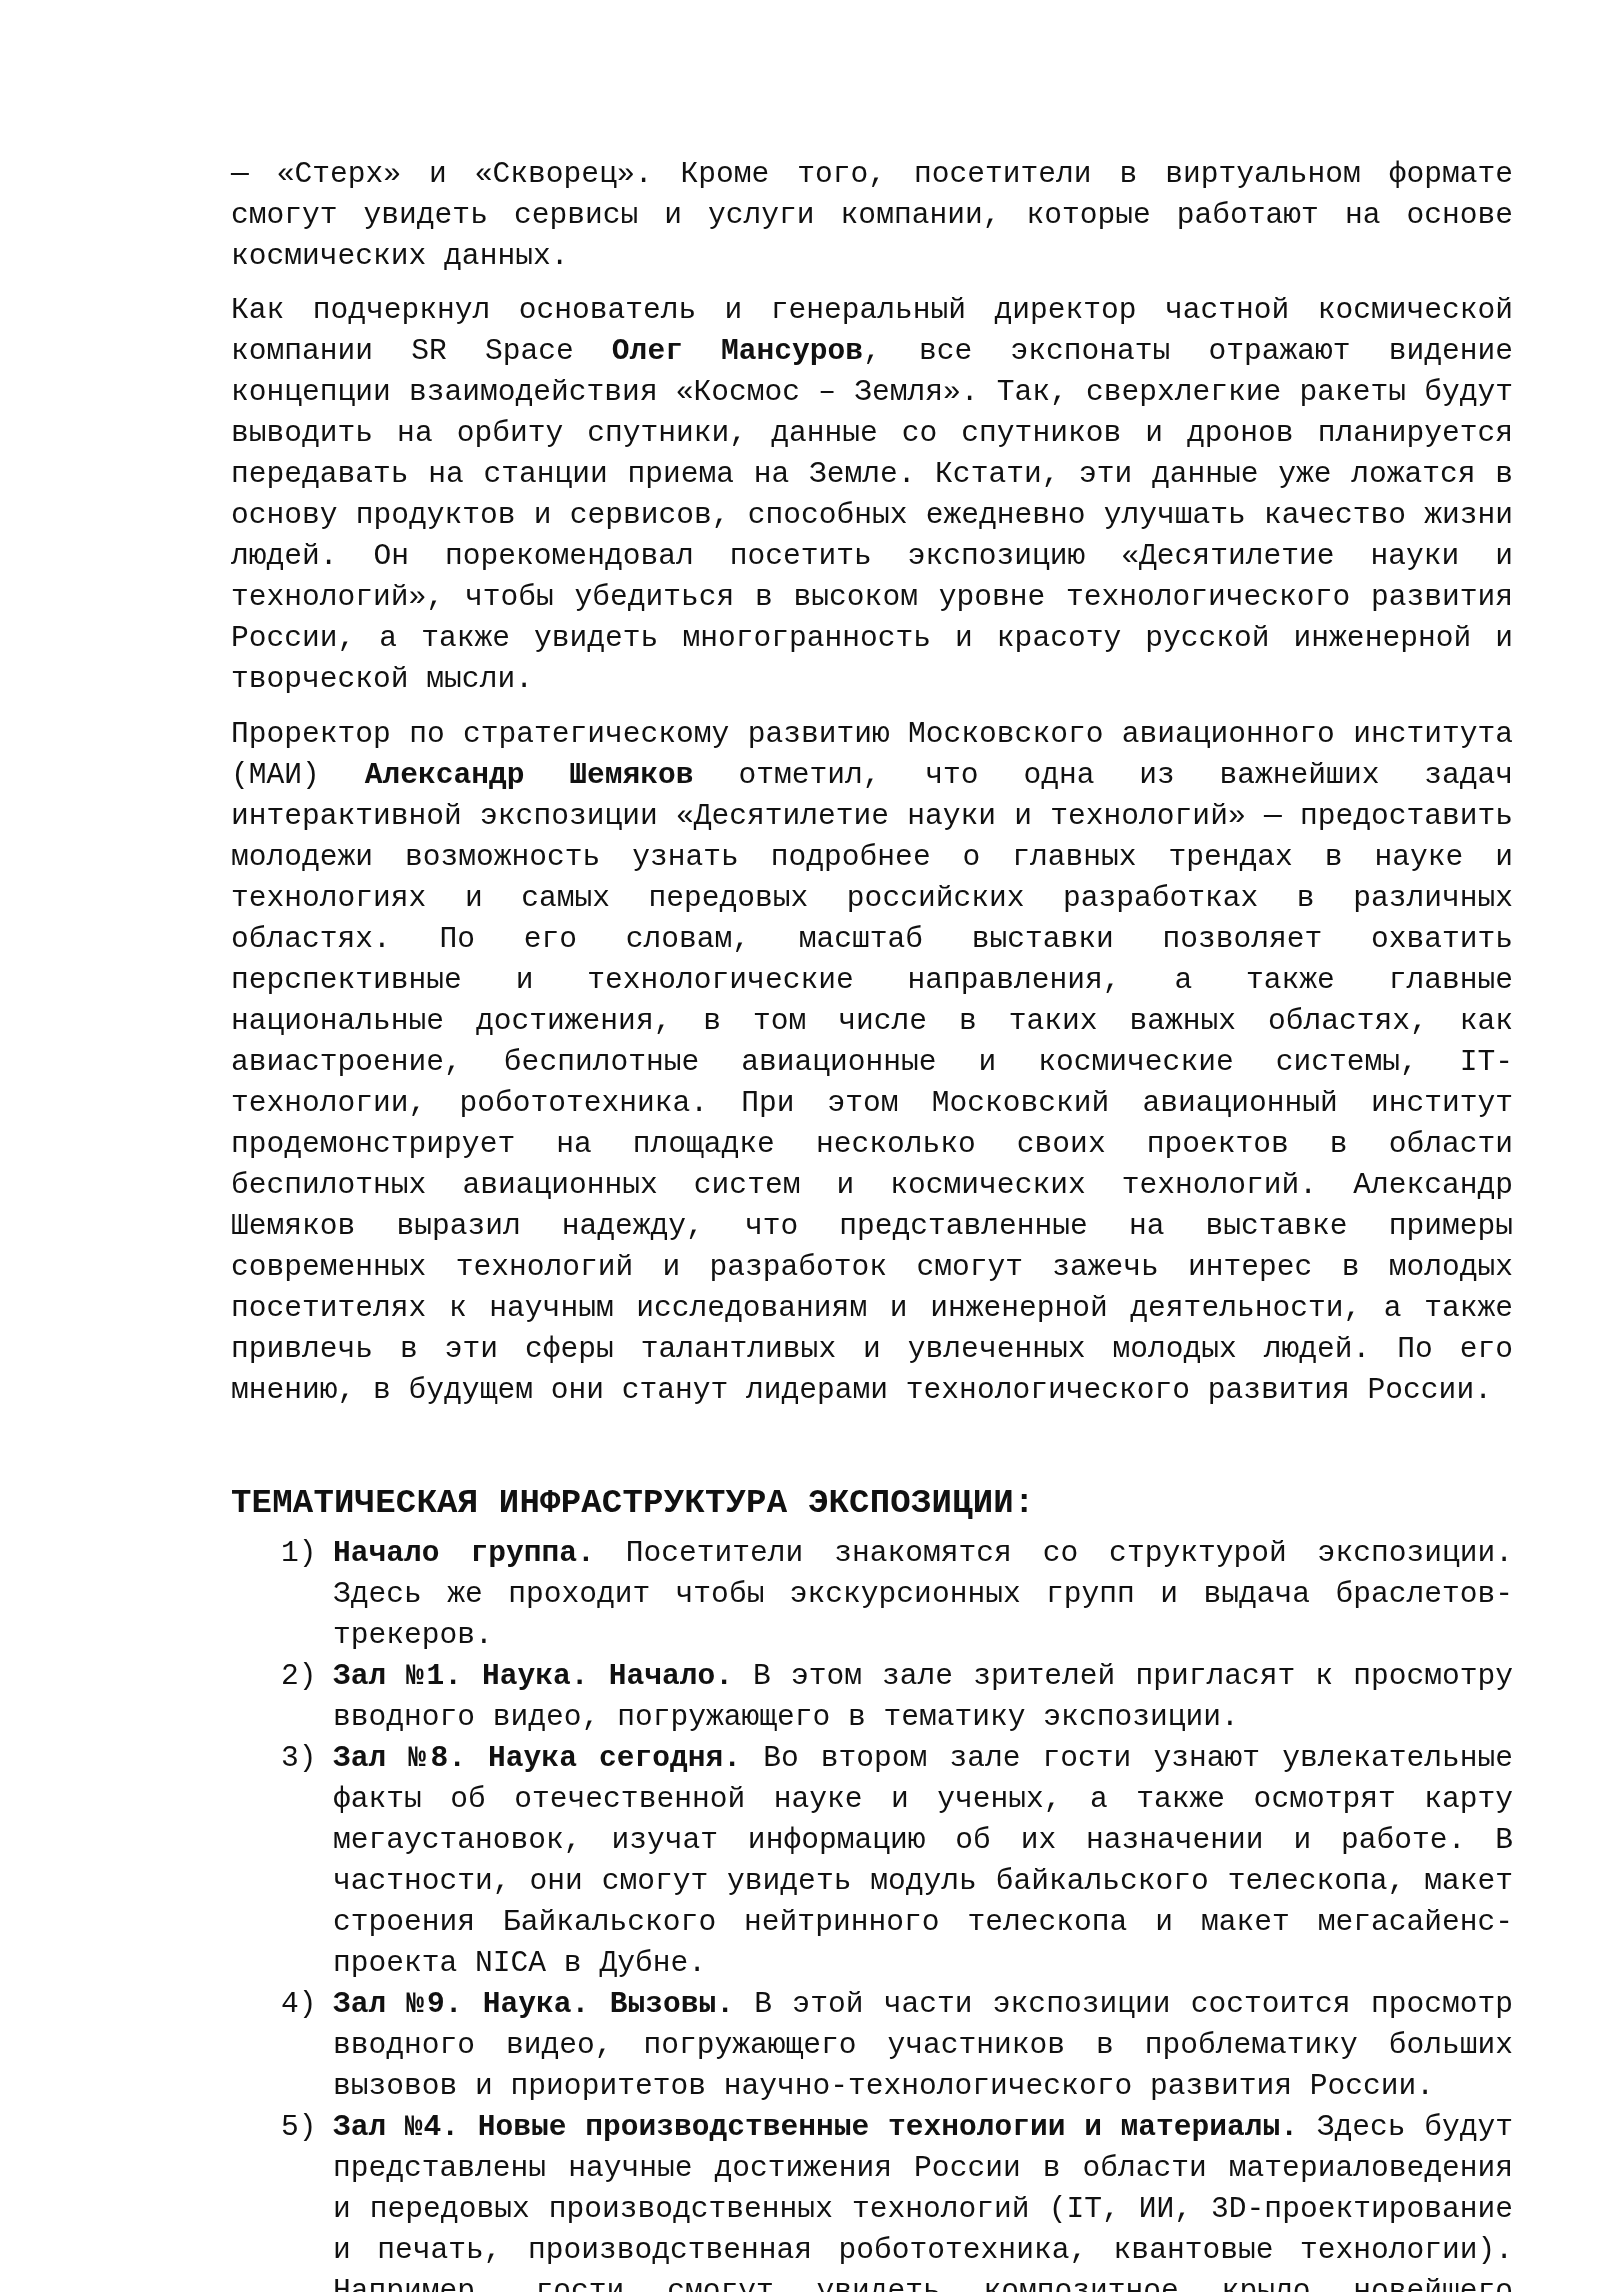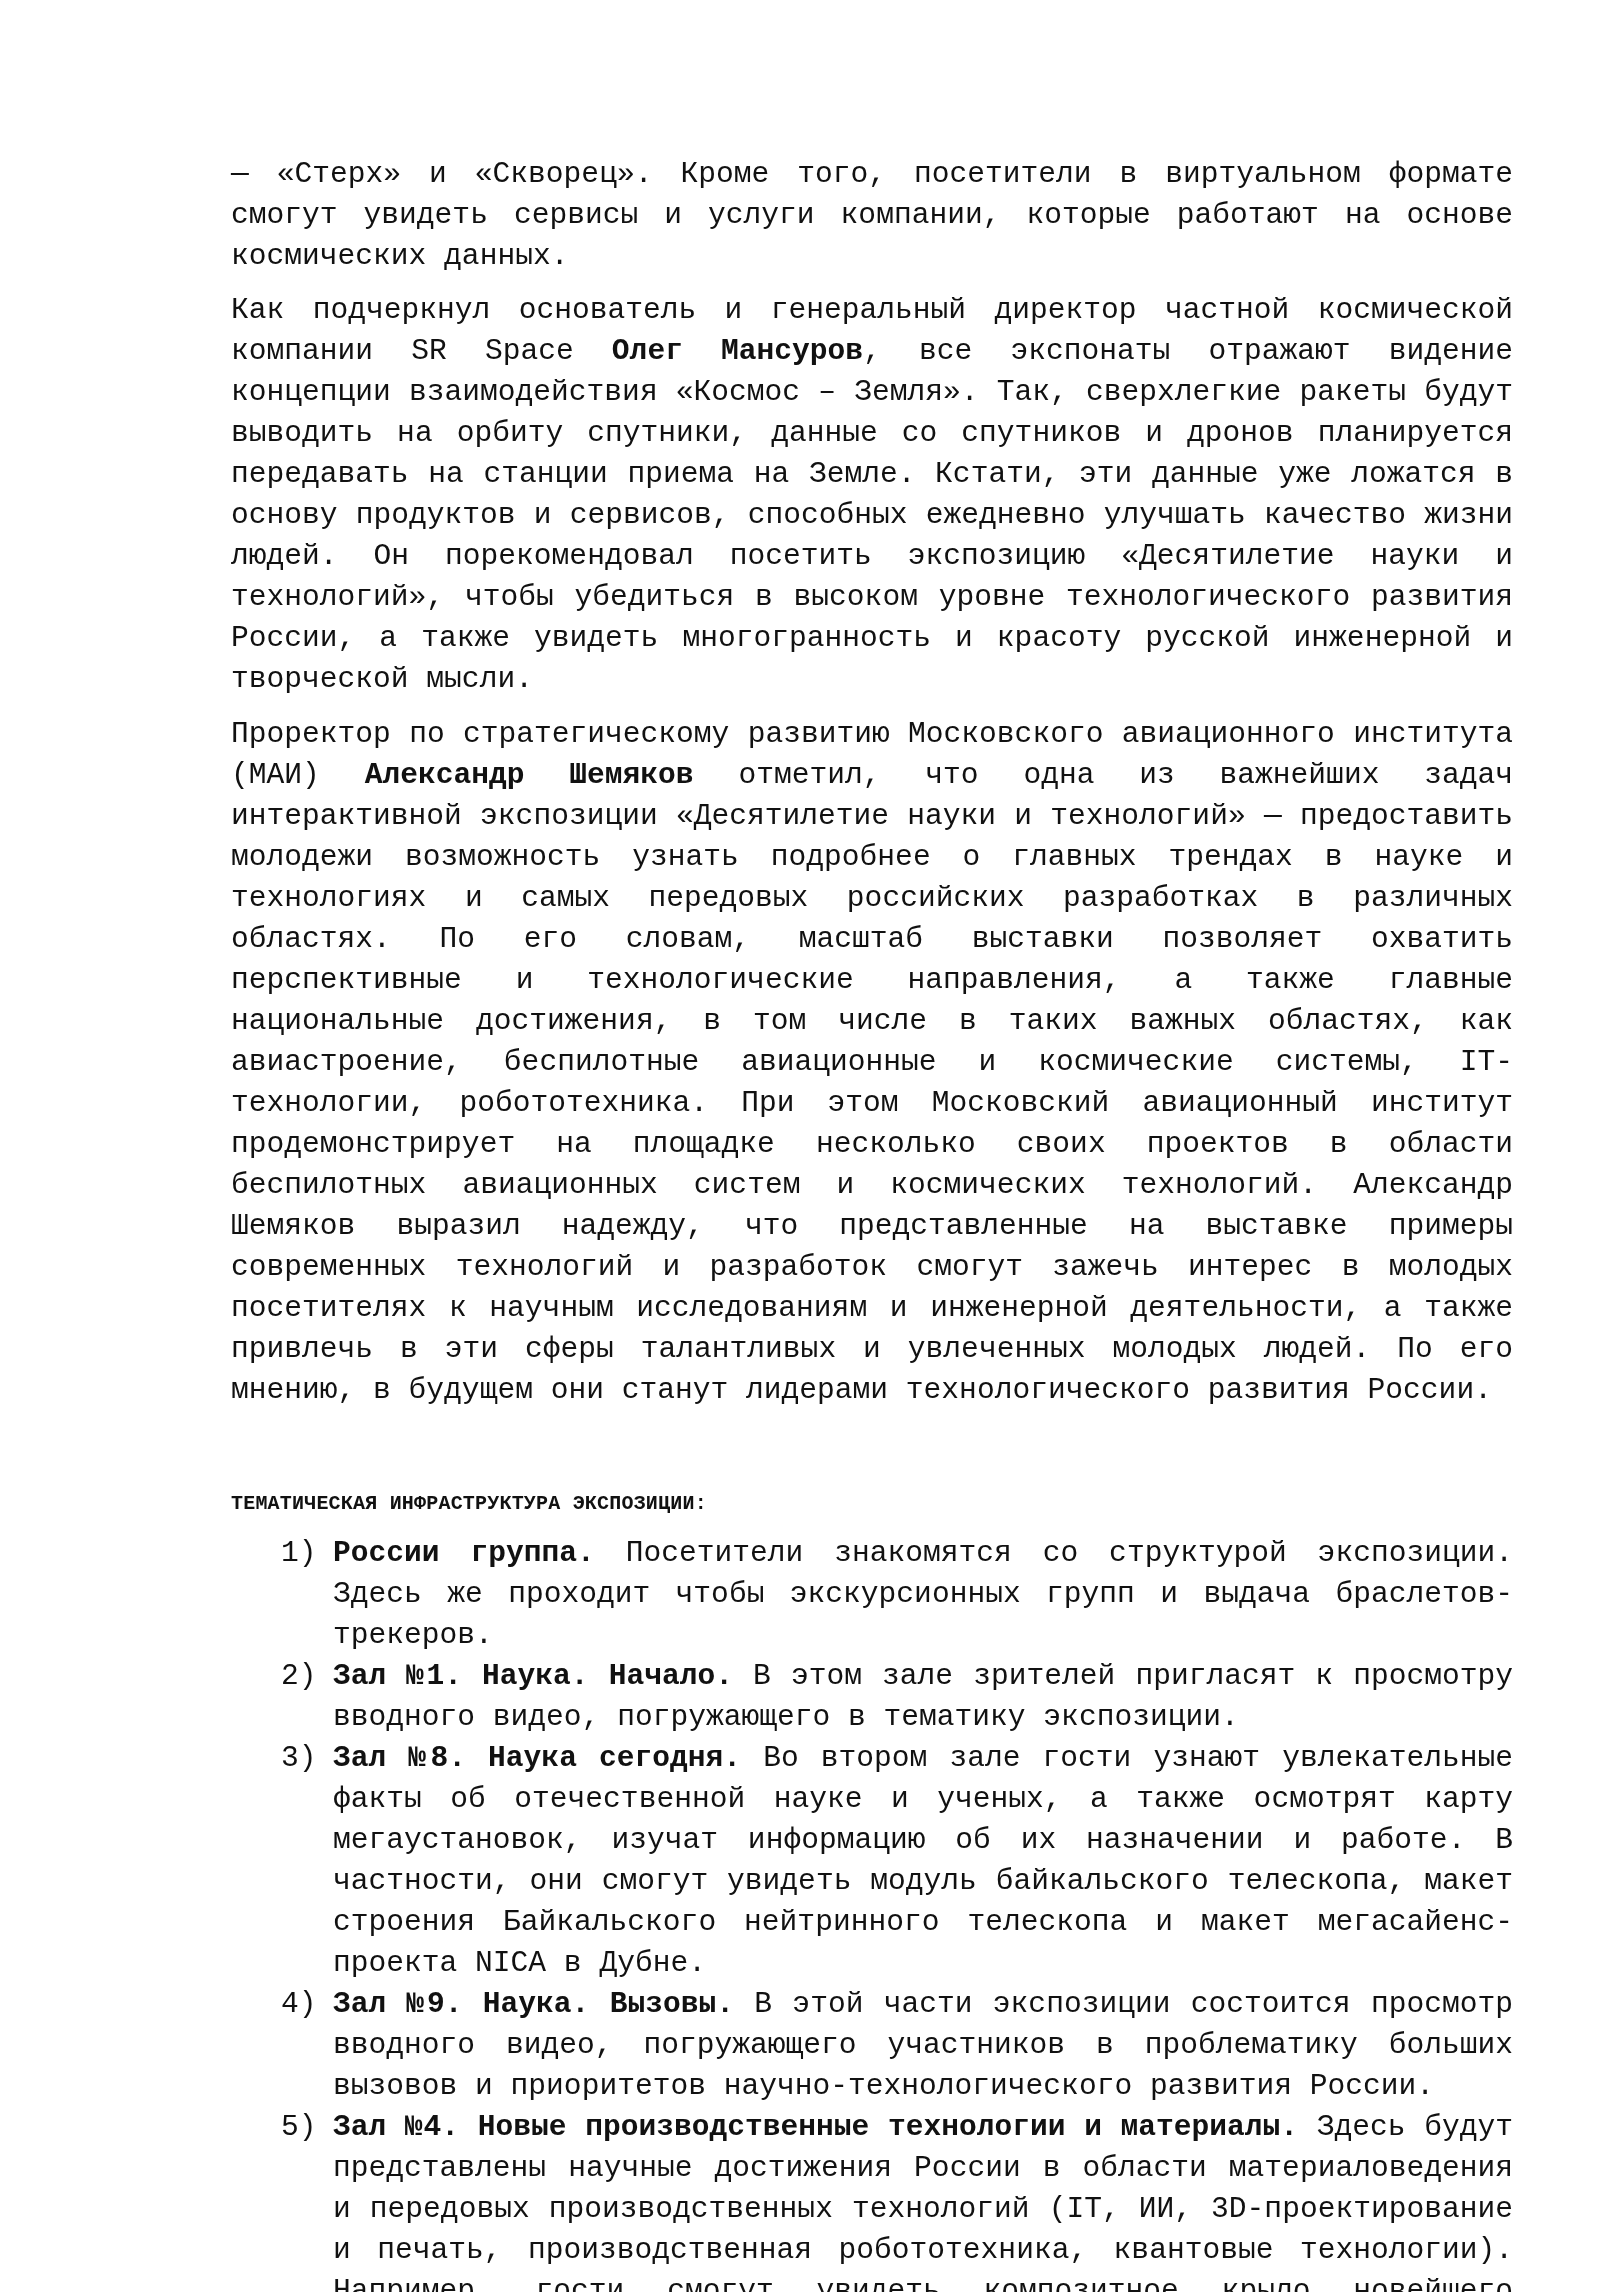--- a/index.html
+++ b/index.html
@@ -17,21 +17,21 @@
   p {
     margin: 0 0 13.4px 0;
     text-align: justify;
     text-align-last: left;
   }
   b { font-weight: bold; }
   .heading {
     margin-top: 72px;
     margin-bottom: 9px;
     font-weight: bold;
-    font-size: 20px;
+    font-size: 34px;
     letter-spacing: 0.2px;
   }
   ol.list {
     list-style: none;
     margin: 0;
     padding: 0;
   }
   ol.list li {
     position: relative;
     padding-left: 102px;
@@ -58,21 +58,21 @@
   </p>
 
   <p>
     <span>Проректор по стратегическому развитию Московского авиационного института (МАИ) </span><b>Александр Шемяков</b><span> отметил, что одна из важнейших задач интерактивной экспозиции «Десятилетие науки и технологий» — предоставить молодежи возможность узнать подробнее о главных трендах в науке и технологиях и самых передовых российских разработках в различных областях. По его словам, масштаб выставки позволяет охватить перспективные и технологические направления, а также главные национальные достижения, в том числе в таких важных областях, как авиастроение, беспилотные авиационные и космические системы, IT-технологии, робототехника. При этом Московский авиационный институт продемонстрирует на площадке несколько своих проектов в области беспилотных авиационных систем и космических технологий. Александр Шемяков выразил надежду, что представленные на выставке примеры современных технологий и разработок смогут зажечь интерес в молодых посетителях к научным исследованиям и инженерной деятельности, а также привлечь в эти сферы талантливых и увлеченных молодых людей. По его мнению, в будущем они станут лидерами технологического развития России.</span>
   </p>
 
   <div class="heading">ТЕМАТИЧЕСКАЯ ИНФРАСТРУКТУРА ЭКСПОЗИЦИИ:</div>
 
   <ol class="list">
     <li>
-      <span class="num">1)</span><b>России группа.</b><span> Посетители знакомятся со структурой экспозиции. Здесь же проходит чтобы экскурсионных групп и выдача браслетов-трекеров.</span>
+      <span class="num">1)</span><b>Начало группа.</b><span> Посетители знакомятся со структурой экспозиции. Здесь же проходит чтобы экскурсионных групп и выдача браслетов-трекеров.</span>
     </li>
     <li>
       <span class="num">2)</span><b>Зал №1. Наука. Начало.</b><span> В этом зале зрителей пригласят к просмотру вводного видео, погружающего в тематику экспозиции.</span>
     </li>
     <li>
       <span class="num">3)</span><b>Зал №8. Наука сегодня.</b><span> Во втором зале гости узнают увлекательные факты об отечественной науке и ученых, а также осмотрят карту мегаустановок, изучат информацию об их назначении и работе. В частности, они смогут увидеть модуль байкальского телескопа, макет строения Байкальского нейтринного телескопа и макет мегасайенс-проекта NICA в Дубне.</span>
     </li>
     <li>
       <span class="num">4)</span><b>Зал №9. Наука. Вызовы.</b><span> В этой части экспозиции состоится просмотр вводного видео, погружающего участников в проблематику больших вызовов и приоритетов научно-технологического развития России.</span>
     </li>

